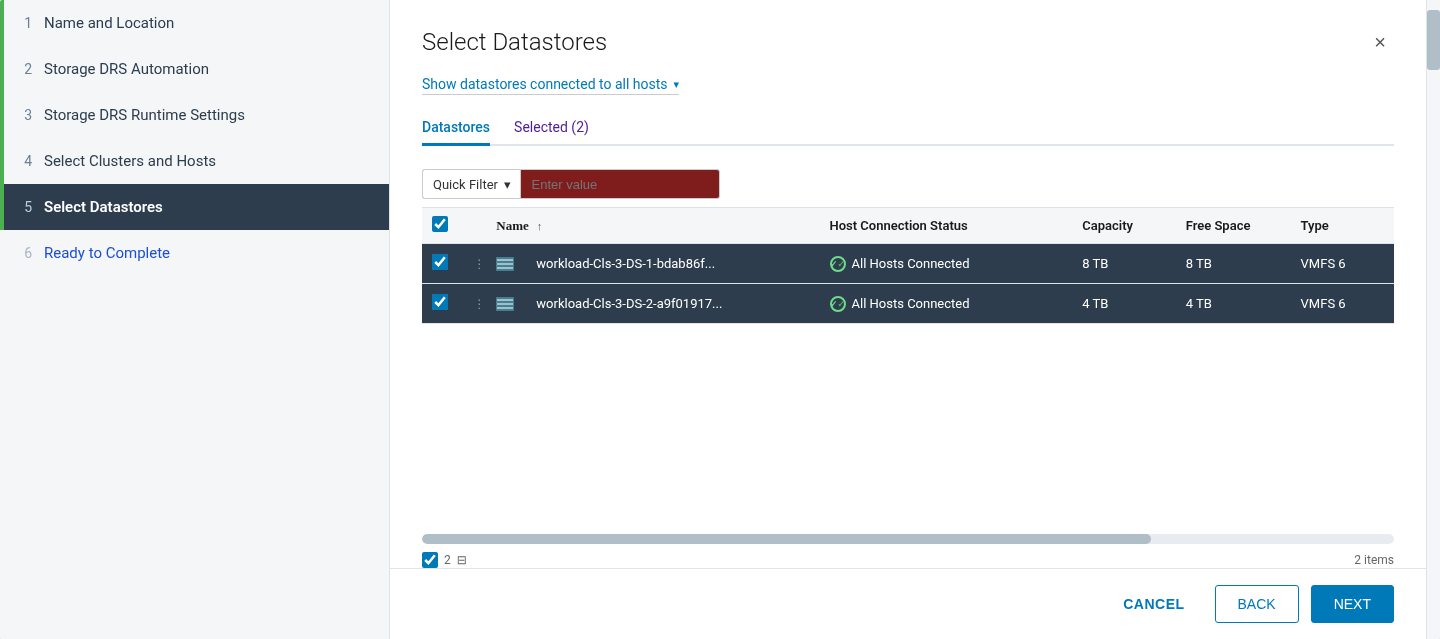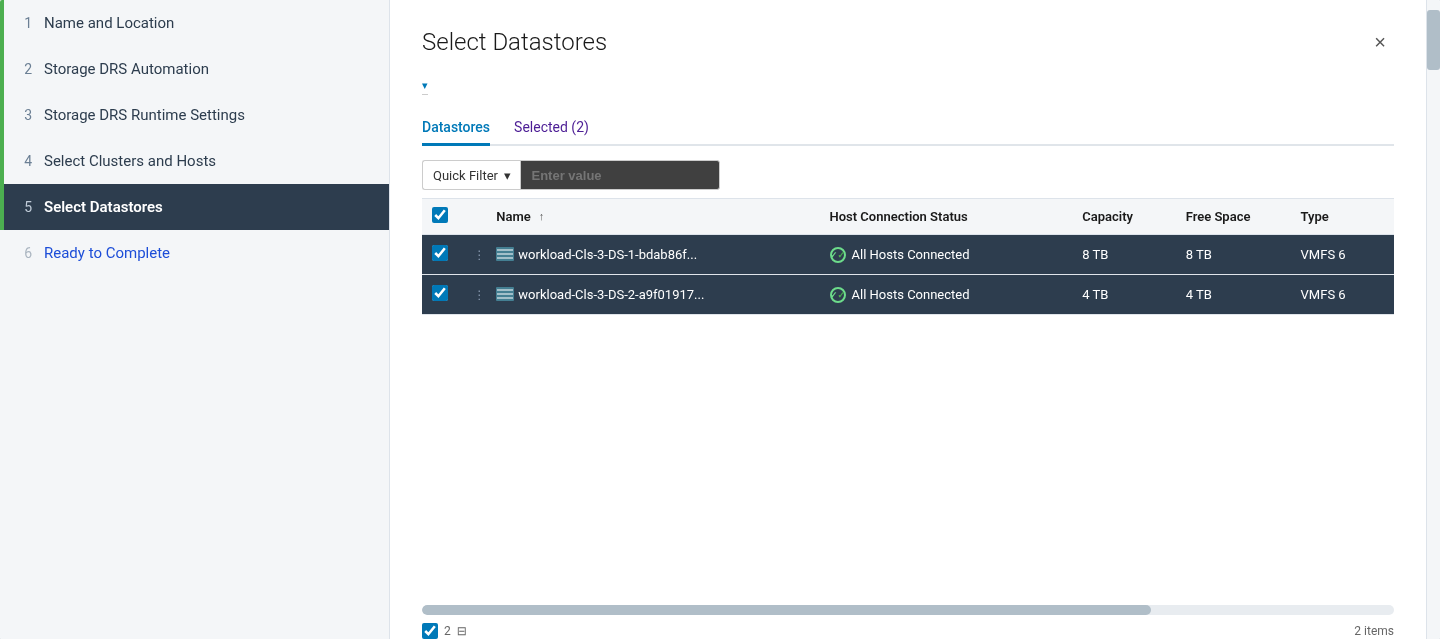--- a/index.html
+++ b/index.html
@@ -138,21 +138,21 @@
       padding-bottom: 2px;
     }
     .filter-dropdown .chevron {
       font-size: 11px;
       color: #0079b8;
     }
     
     .tabs {
       display: flex;
       border-bottom: 2px solid #e0e5ea;
-      margin-bottom: 0;
+      margin-bottom: 9px;
     }
     .tab {
       padding: 8px 0;
       margin-right: 24px;
       font-size: 14px;
       color: #4c1d95;
       cursor: pointer;
       border-bottom: 3px solid transparent;
       margin-bottom: -2px;
     }
@@ -187,26 +187,25 @@
       background: #fff;
       cursor: pointer;
       border-radius: 3px 0 0 3px;
       height: 30px;
     }
     .quick-filter-input {
       border: 1px solid #ccc;
       padding: 5px 10px;
       font-size: 13px;
       color: #999;
-      background: #404040;
+      background: #7f1d1d;
       flex: 0 0 200px;
       height: 30px;
       border-radius: 0 3px 3px 0;
       outline: none;
-      font-weight: bold;
     }
     
     .data-table {
       width: 100%;
       border-collapse: collapse;
       font-size: 13px;
       table-layout: fixed;
     }
     .data-table thead {
       background: #f4f6f8;
@@ -221,20 +220,21 @@
       font-size: 13px;
     }
     .data-table thead th.checkbox-col {
       width: 36px;
     }
     .data-table thead th.drag-col {
       width: 20px;
     }
     .data-table thead th.name-col {
       width: 290px;
+      font-family: Liberation Serif, serif;
     }
     .data-table thead th.status-col {
       width: 220px;
       margin-top: 24px;
     }
     .data-table thead th.capacity-col {
       width: 90px;
     }
     .data-table thead th.freespace-col {
       width: 100px;
@@ -259,22 +259,22 @@
       vertical-align: middle;
     }
     .cb {
       width: 16px;
       height: 16px;
       accent-color: #0079b8;
       cursor: pointer;
     }
     .name-cell {
       display: flex;
-      align-items: flex-start;
-      gap: 4px;
+      align-items: center;
+      gap: 22px;
     }
     .ds-icon {
       width: 18px;
       height: 14px;
       display: inline-block;
       flex-shrink: 0;
     }
     .status-cell {
       display: flex;
       align-items: center;
@@ -441,20 +441,21 @@
   <div class="main">
     <div class="main-header">
       <div class="main-title">Select Datastores</div>
       <button class="close-btn">×</button>
     </div>
 
     <div class="main-body">
 
       <div class="filter-row">
         <div class="filter-dropdown">
+          <span>Show datastores connected to all hosts</span>
           <span class="chevron">▾</span>
         </div>
       </div>
 
       <div class="tabs">
         <div class="tab active">Datastores</div>
         <div class="tab">Selected (2)</div>
       </div>
 
       <div class="table-section">
@@ -561,18 +562,23 @@
           <div class="footer-left">
             <input type="checkbox" class="cb" checked="" style="">
             <span>2</span>
             <span>⊟</span>
           </div>
           <div class="footer-count">2 items</div>
         </div>
       </div>
     </div>
 
+    <div class="main-footer">
+      <button class="btn-cancel">CANCEL</button>
+      <button class="btn-back">BACK</button>
+      <button class="btn-next">NEXT</button>
+    </div>
   </div>
 
   <div class="scrollbar-track">
     <div class="scrollbar-thumb"></div>
   </div>
 </div>
 
 </body></html>

